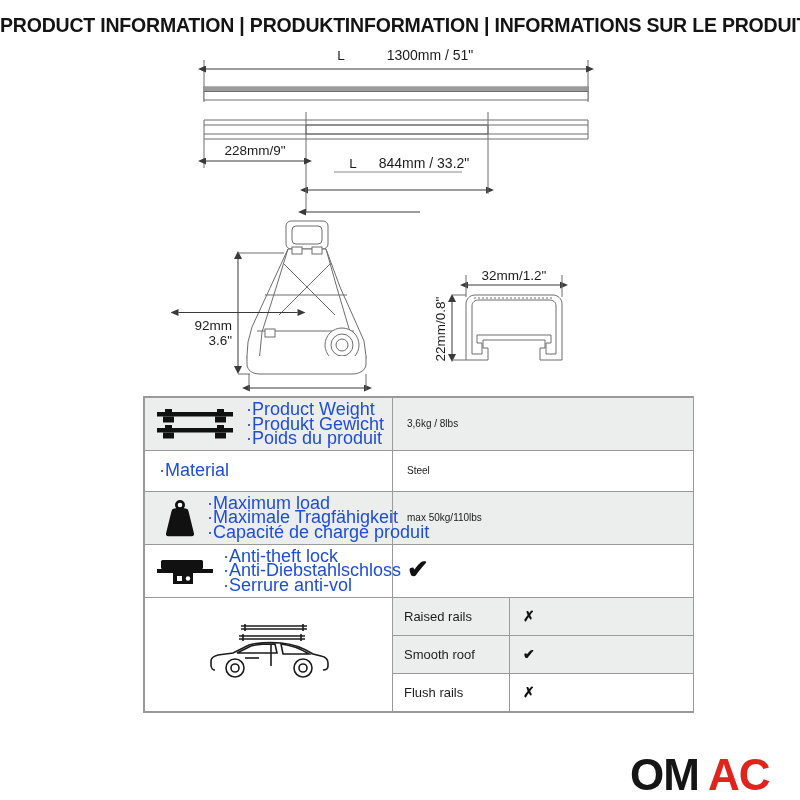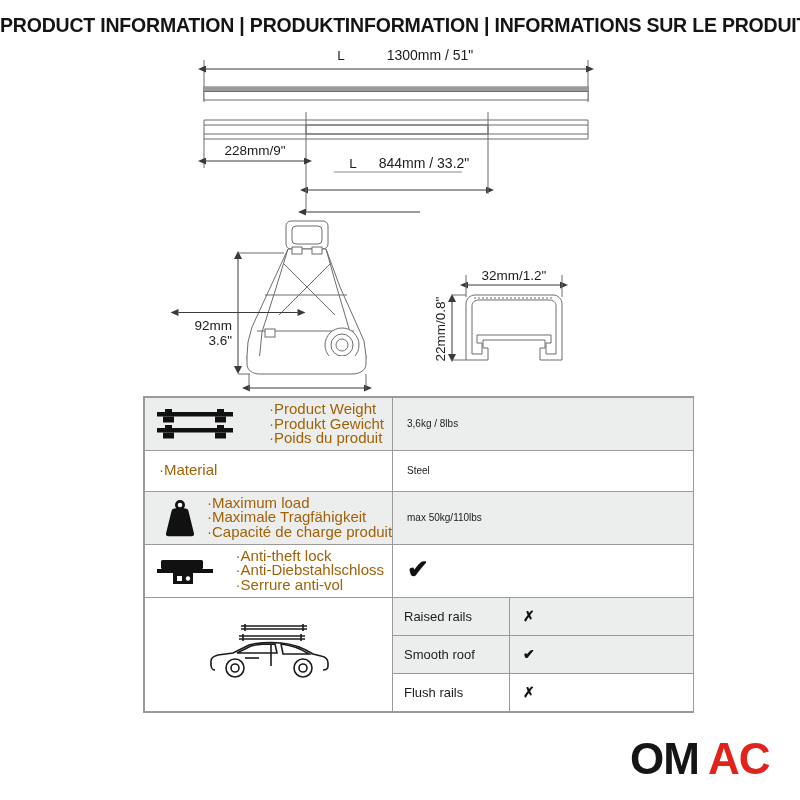--- a/index.html
+++ b/index.html
@@ -48,21 +48,21 @@
   .plain{background:#ffffff;}
 
   .cell-left{
     display:flex;align-items:center;
     padding:4px 6px 4px 8px;
     min-height:40px;
     box-sizing:border-box;
   }
   .ic{flex:0 0 auto;display:flex;align-items:center;justify-content:center;}
   .labels{
-    font-size:15px;line-height:14.6px;color:#a16207;
+    font-size:18px;line-height:14.6px;color:#1d4ed8;
     margin-left:6px;
   }
   .labels.pushed{margin-left:auto;text-align:left;padding-right:2px;}
   .labels div{white-space:nowrap;}
   .value{
     font-size:10px;color:#1c1c1c;
     padding:6px 0 6px 14px;
   }
   .tick{
     font-size:26px;line-height:26px;font-weight:bold;
@@ -90,21 +90,21 @@
     padding:8px 6px 10px 6px;
     text-align:center;
   }
   .compat-text{
     font-size:12.6px;line-height:14.8px;text-align:left;
     padding-left:22px;margin-top:4px;color:#1e1e1e;
   }
 
   
   .logo{
-    position:absolute;right:18px;bottom:16px;
+    position:absolute;right:18px;bottom:0;
     font-size:0;
   }
 </style>
 </head>
 <body>
 
 <div class="page">
 
   <div class="title">PRODUCT INFORMATION | PRODUKTINFORMATION | INFORMATIONS SUR LE PRODUIT</div>
 

